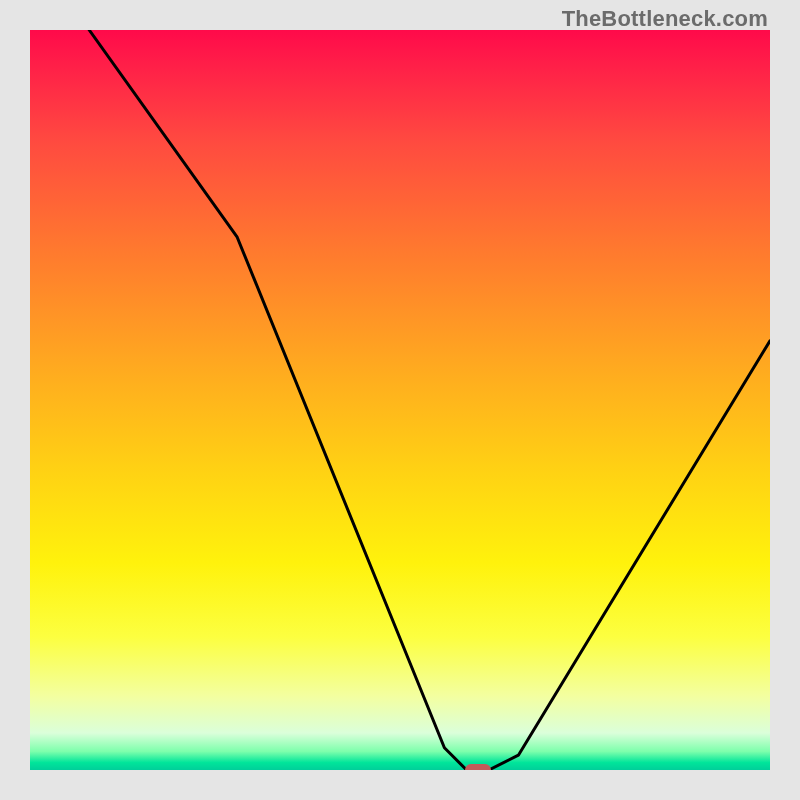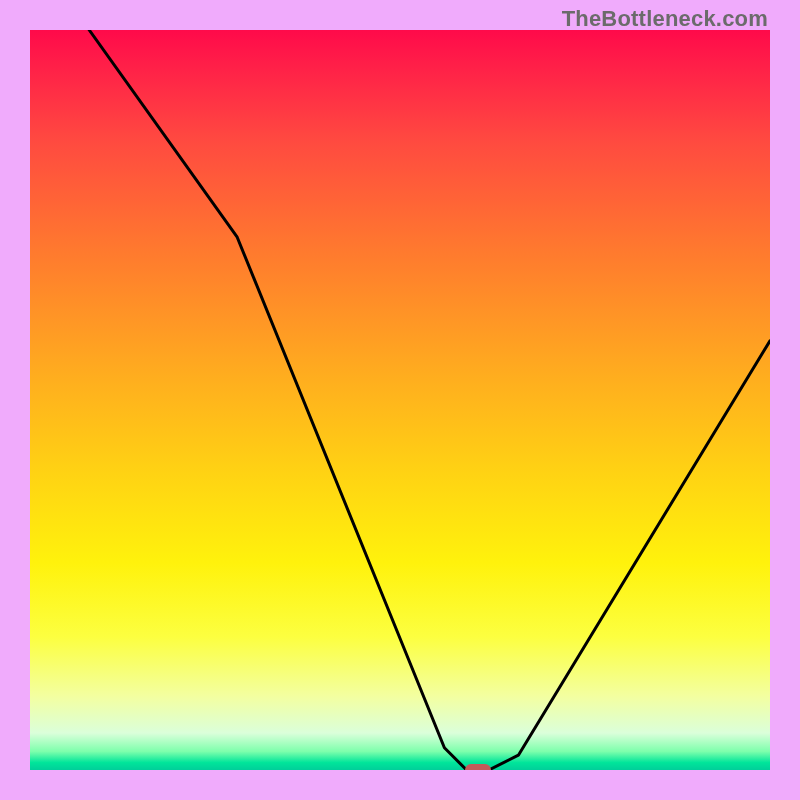--- a/index.html
+++ b/index.html
@@ -7,21 +7,21 @@
     padding: 0;
     width: 800px;
     height: 800px;
     background: #000;
     overflow: hidden;
   }
   .frame {
     position: relative;
     width: 800px;
     height: 800px;
-    background: #f0abfc;
+    background: #e5e5e5;
   }
   .plot-area {
     position: absolute;
     left: 30px;
     top: 30px;
     width: 740px;
     height: 740px;
     overflow: hidden;
   }
   .gradient-bg {

